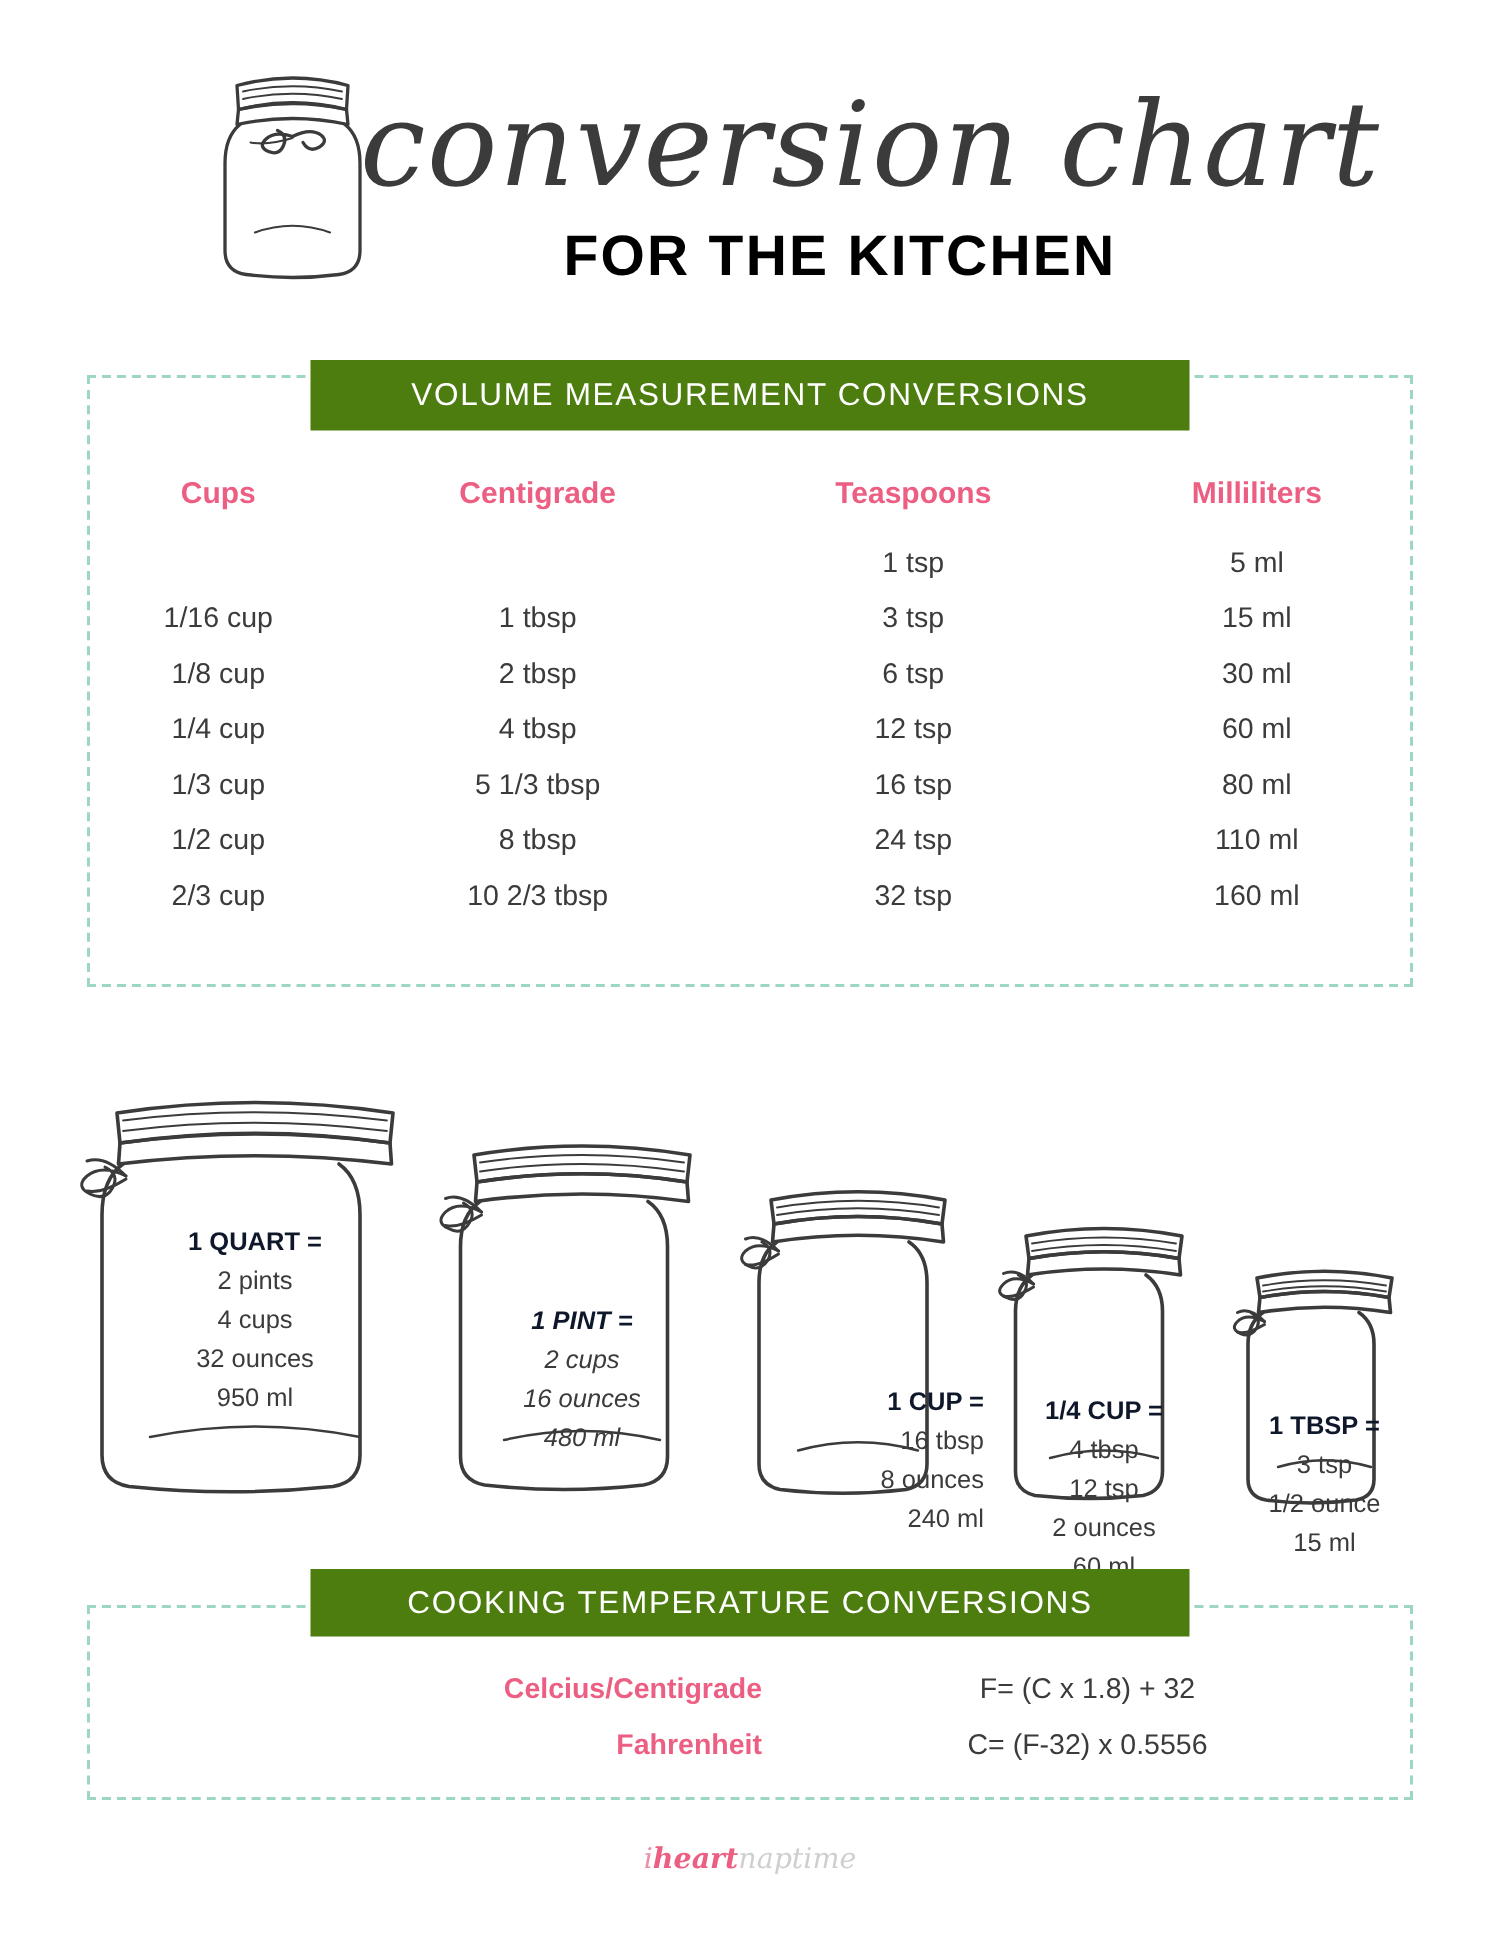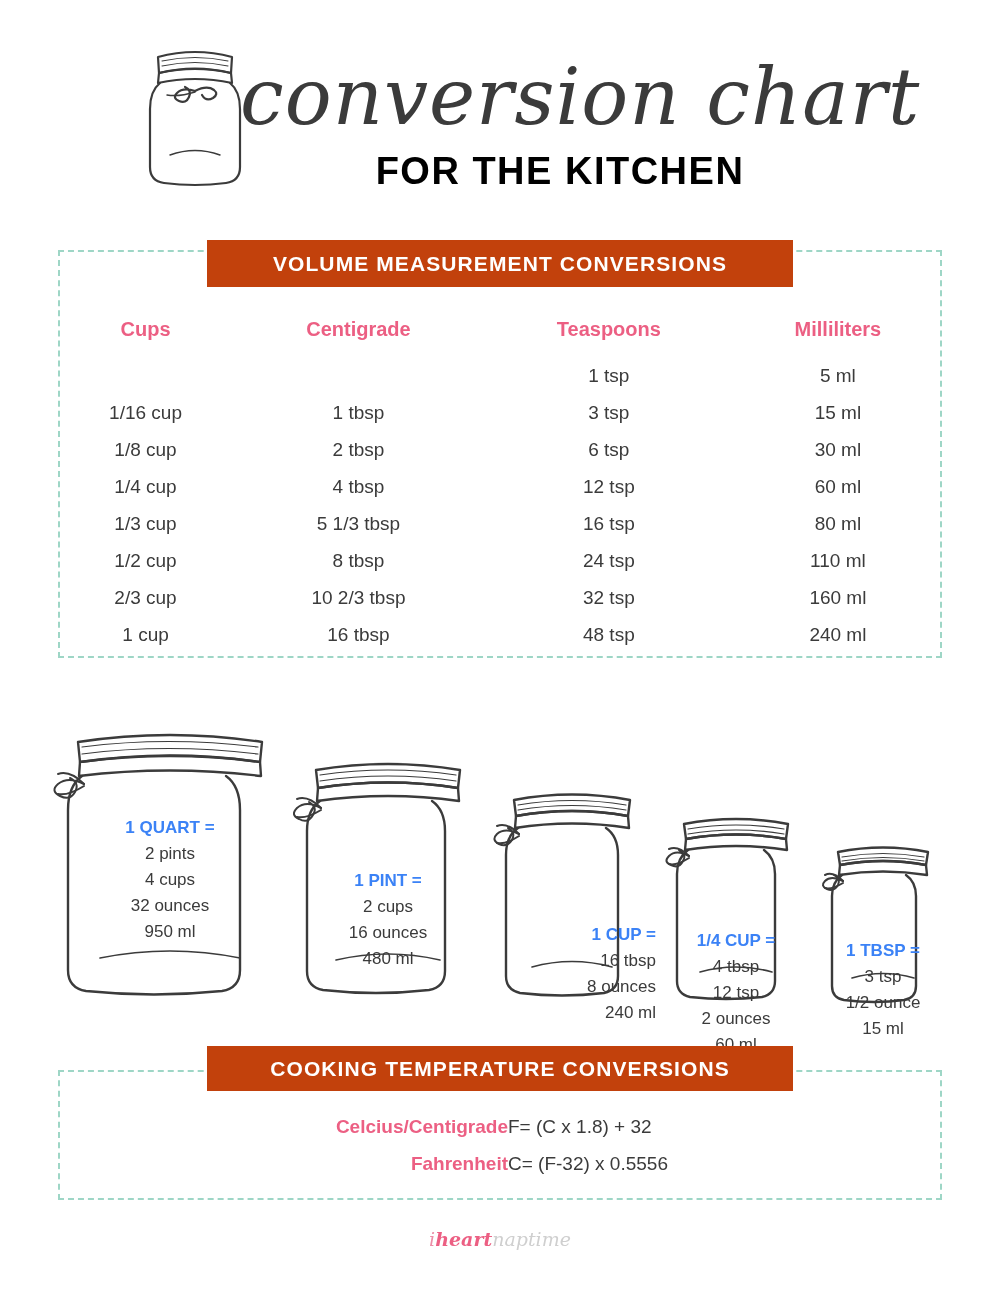--- a/index.html
+++ b/index.html
@@ -55,23 +55,23 @@
   }
 
   
   .panel {
     position: absolute;
     border: 2px dashed #9ed6c6;
     box-sizing: border-box;
   }
   .panel-banner {
     position: absolute;
-    background: #c2410c;
+    background: #4d7c0f;
     color: #ffffff;
-    font-weight: bold;
+    font-weight: normal;
     font-size: 21px;
     letter-spacing: 1.1px;
     display: flex;
     align-items: center;
     justify-content: center;
     text-align: center;
   }
 
   
   #volume-panel { left: 58px; top: 250px; width: 884px; height: 408px; }
@@ -116,21 +116,21 @@
     position: absolute;
     left: 0;
     width: 100%;
     text-align: center;
     font-size: 17px;
     line-height: 26px;
     color: #3b3b3b;
   }
   .jar-title {
     font-weight: bold;
-    color: #3b82f6;
+    color: #0f172a;
   }
 
   
   #temp-panel { left: 58px; top: 1070px; width: 884px; height: 130px; }
   #temp-banner { left: 207px; top: 1046px; width: 586px; height: 45px; }
 
   .temp-row {
     position: absolute;
     left: 58px;
     width: 884px;
@@ -139,21 +139,21 @@
   }
   .temp-label {
     width: 450px;
     text-align: right;
     box-sizing: border-box;
     color: #ec5f83;
     font-weight: bold;
   }
   .temp-formula {
     flex: 1;
-    text-align: left;
+    text-align: center;
     color: #3b3b3b;
   }
 
   
   .footer {
     position: absolute;
     left: 0;
     top: 1228px;
     width: 1000px;
     text-align: center;
@@ -237,26 +237,20 @@
       <td>8 tbsp</td>
       <td>24 tsp</td>
       <td>110 ml</td>
     </tr>
     <tr>
       <td>2/3 cup</td>
       <td>10 2/3 tbsp</td>
       <td>32 tsp</td>
       <td>160 ml</td>
     </tr>
-    <tr>
-      <td>1 cup</td>
-      <td>16 tbsp</td>
-      <td>48 tsp</td>
-      <td>240 ml</td>
-    </tr>
   </tbody>
 </table>
 
 <div class="jars">
 
   <div class="jar" style="left:48px; width:244px; height:300px;">
     <svg viewBox="0 0 244 300" width="244" height="300" fill="none" stroke="#3b3b3b" stroke-width="2.4" stroke-linecap="round" stroke-linejoin="round">
       <path d="M30 22 q92 -14 184 0 l-2 20 q-90 -13 -180 0 z"></path>
       <path d="M34 27 q86 -11 176 0" stroke-width="1.2"></path>
       <path d="M34 34 q86 -11 176 0" stroke-width="1.2"></path>
@@ -281,21 +275,21 @@
       <path d="M28 20 q72 -12 144 0 l-2 18 q-70 -11 -140 0 z"></path>
       <path d="M32 25 q68 -10 136 0" stroke-width="1.2"></path>
       <path d="M32 31 q68 -10 136 0" stroke-width="1.2"></path>
       <path d="M30 38 q70 -11 140 0 l1 13 q-71 -10 -142 0 z"></path>
       <path d="M32 51 q-13 9 -13 30 l0 140 q0 16 16 19 q53 6 106 0 q16 -3 16 -19 l0 -140 q0 -21 -13 -30"></path>
       <path d="M48 210 q52 -12 104 0" stroke-width="1.6"></path>
       <path d="M33 58 q-15 -8 -24 0 q-7 7 2 11 q9 5 14 -4 q5 -8 -4 -13" stroke-width="2"></path>
       <path d="M33 58 q-13 -13 -24 -9" stroke-width="2"></path>
       <path d="M33 60 q-15 9 -24 7" stroke-width="2"></path>
     </svg>
-    <div class="jar-text" style="top:118px;">
+    <div class="jar-text" style="top:118px;font-style:italic;">
       <div class="jar-title">1 PINT =</div>
       <div>2 cups</div>
       <div>16 ounces</div>
       <div>480 ml</div>
     </div>
   </div>
 
   <div class="jar" style="left:488px; width:168px; height:238px;">
     <svg viewBox="0 0 168 238" width="168" height="238" fill="none" stroke="#3b3b3b" stroke-width="2.4" stroke-linecap="round" stroke-linejoin="round">
       <path d="M26 18 q58 -11 116 0 l-2 16 q-56 -10 -112 0 z"></path>

